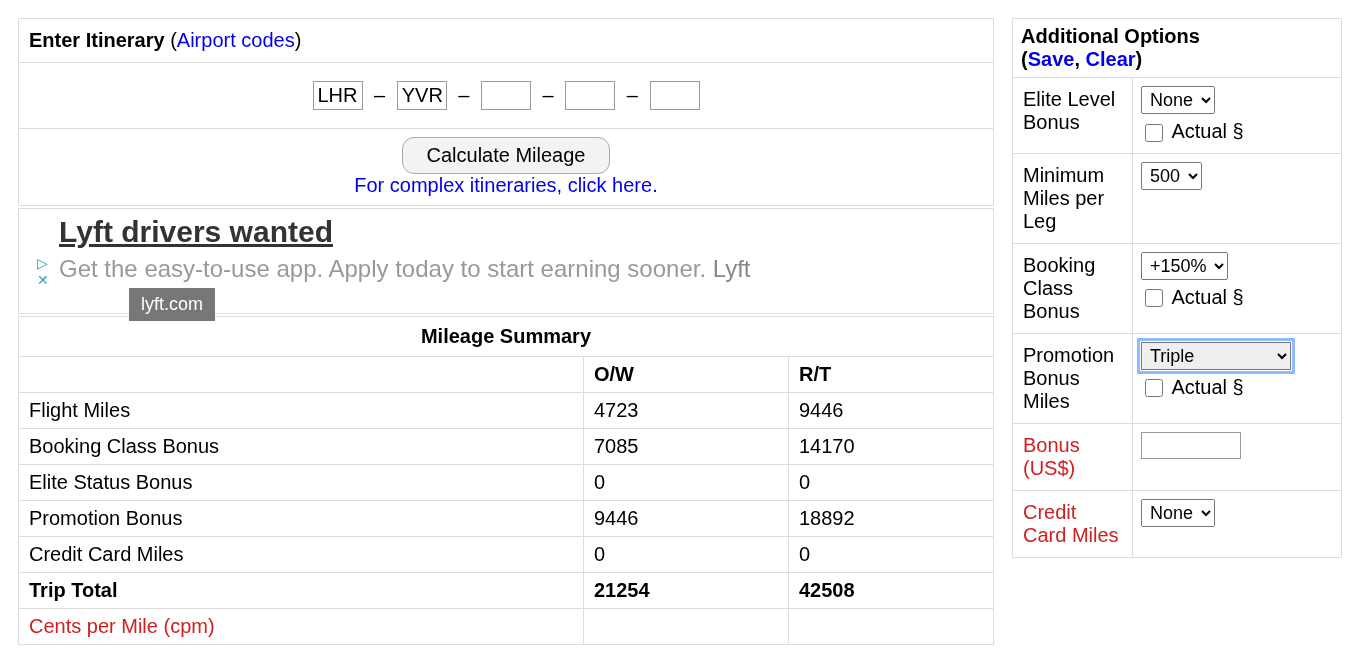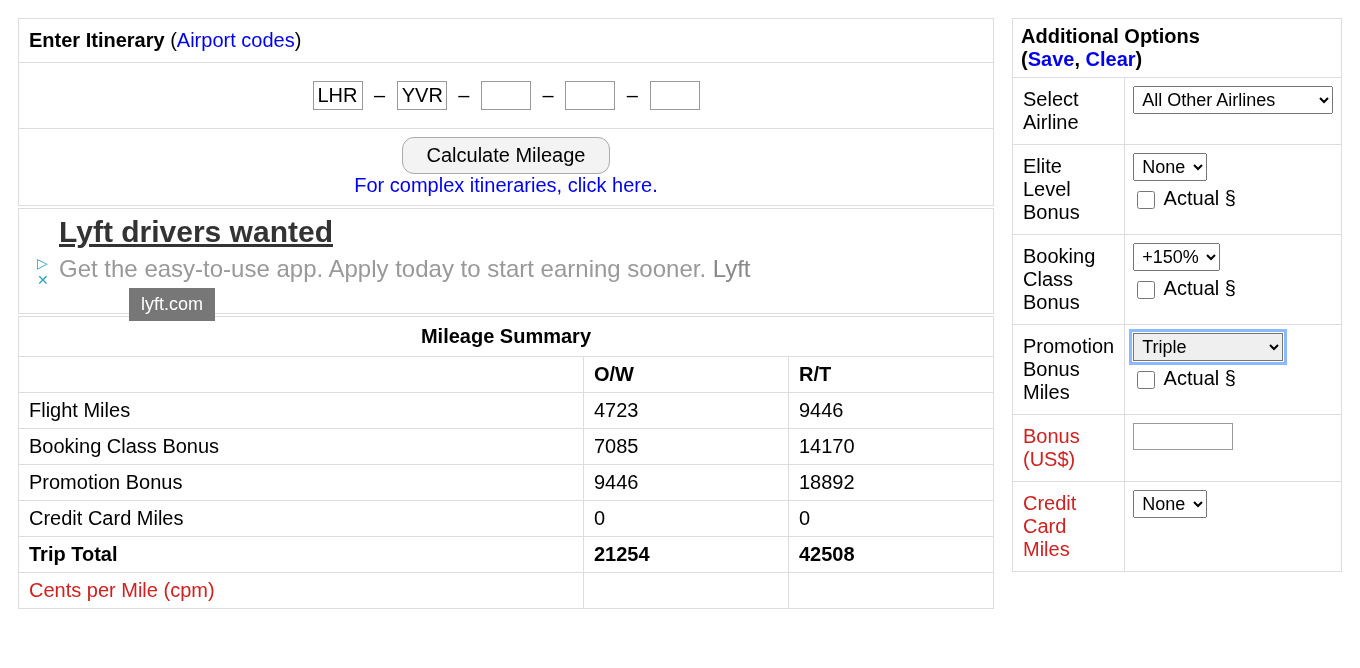--- a/index.html
+++ b/index.html
@@ -204,20 +204,25 @@
             <td>Flight Miles</td>
             <td>4723</td>
             <td>9446</td>
           </tr>
           <tr>
             <td>Booking Class Bonus</td>
             <td>7085</td>
             <td>14170</td>
           </tr>
           <tr>
+            <td>Elite Status Bonus</td>
+            <td>0</td>
+            <td>0</td>
+          </tr>
+          <tr>
             <td>Promotion Bonus</td>
             <td>9446</td>
             <td>18892</td>
           </tr>
           <tr>
             <td>Credit Card Miles</td>
             <td>0</td>
             <td>0</td>
           </tr>
           <tr class="bold">
@@ -235,45 +240,45 @@
 
   </div>
 
   <div class="right">
     <table class="options">
       <tbody>
           <tr>
         <td colspan="2" class="hdr-cell">
           <span class="hdr-title">Additional Options</span><br>
           <span class="hdr-title">(<a href="#" class="link">Save</a><span>, </span><a href="#" class="link">Clear</a>)</span>
-        </td>
-      </tr>
-      <tr>
-        <td class="lbl">Select Airline</td>
-        <td class="val">
-          <select class="sel" style="width:200px">
-            <option>All Other Airlines</option>
-          </select>
         </td>
       </tr>
       <tr>
         <td class="lbl">Elite Level Bonus</td>
         <td class="val">
           <select class="sel">
             <option>None</option>
           </select>
           <div class="row2">
             <label>
               <input type="checkbox" style="">
               <span>Actual §</span>
             </label>
           </div>
         </td>
       </tr>
       <tr>
+        <td class="lbl">Minimum Miles per Leg</td>
+        <td class="val">
+          <select class="sel">
+            <option>500</option>
+          </select>
+        </td>
+      </tr>
+      <tr>
         <td class="lbl">Booking Class Bonus</td>
         <td class="val">
           <select class="sel">
             <option>+150%</option>
           </select>
           <div class="row2">
             <label>
               <input type="checkbox" style="">
               <span>Actual §</span>
             </label>

